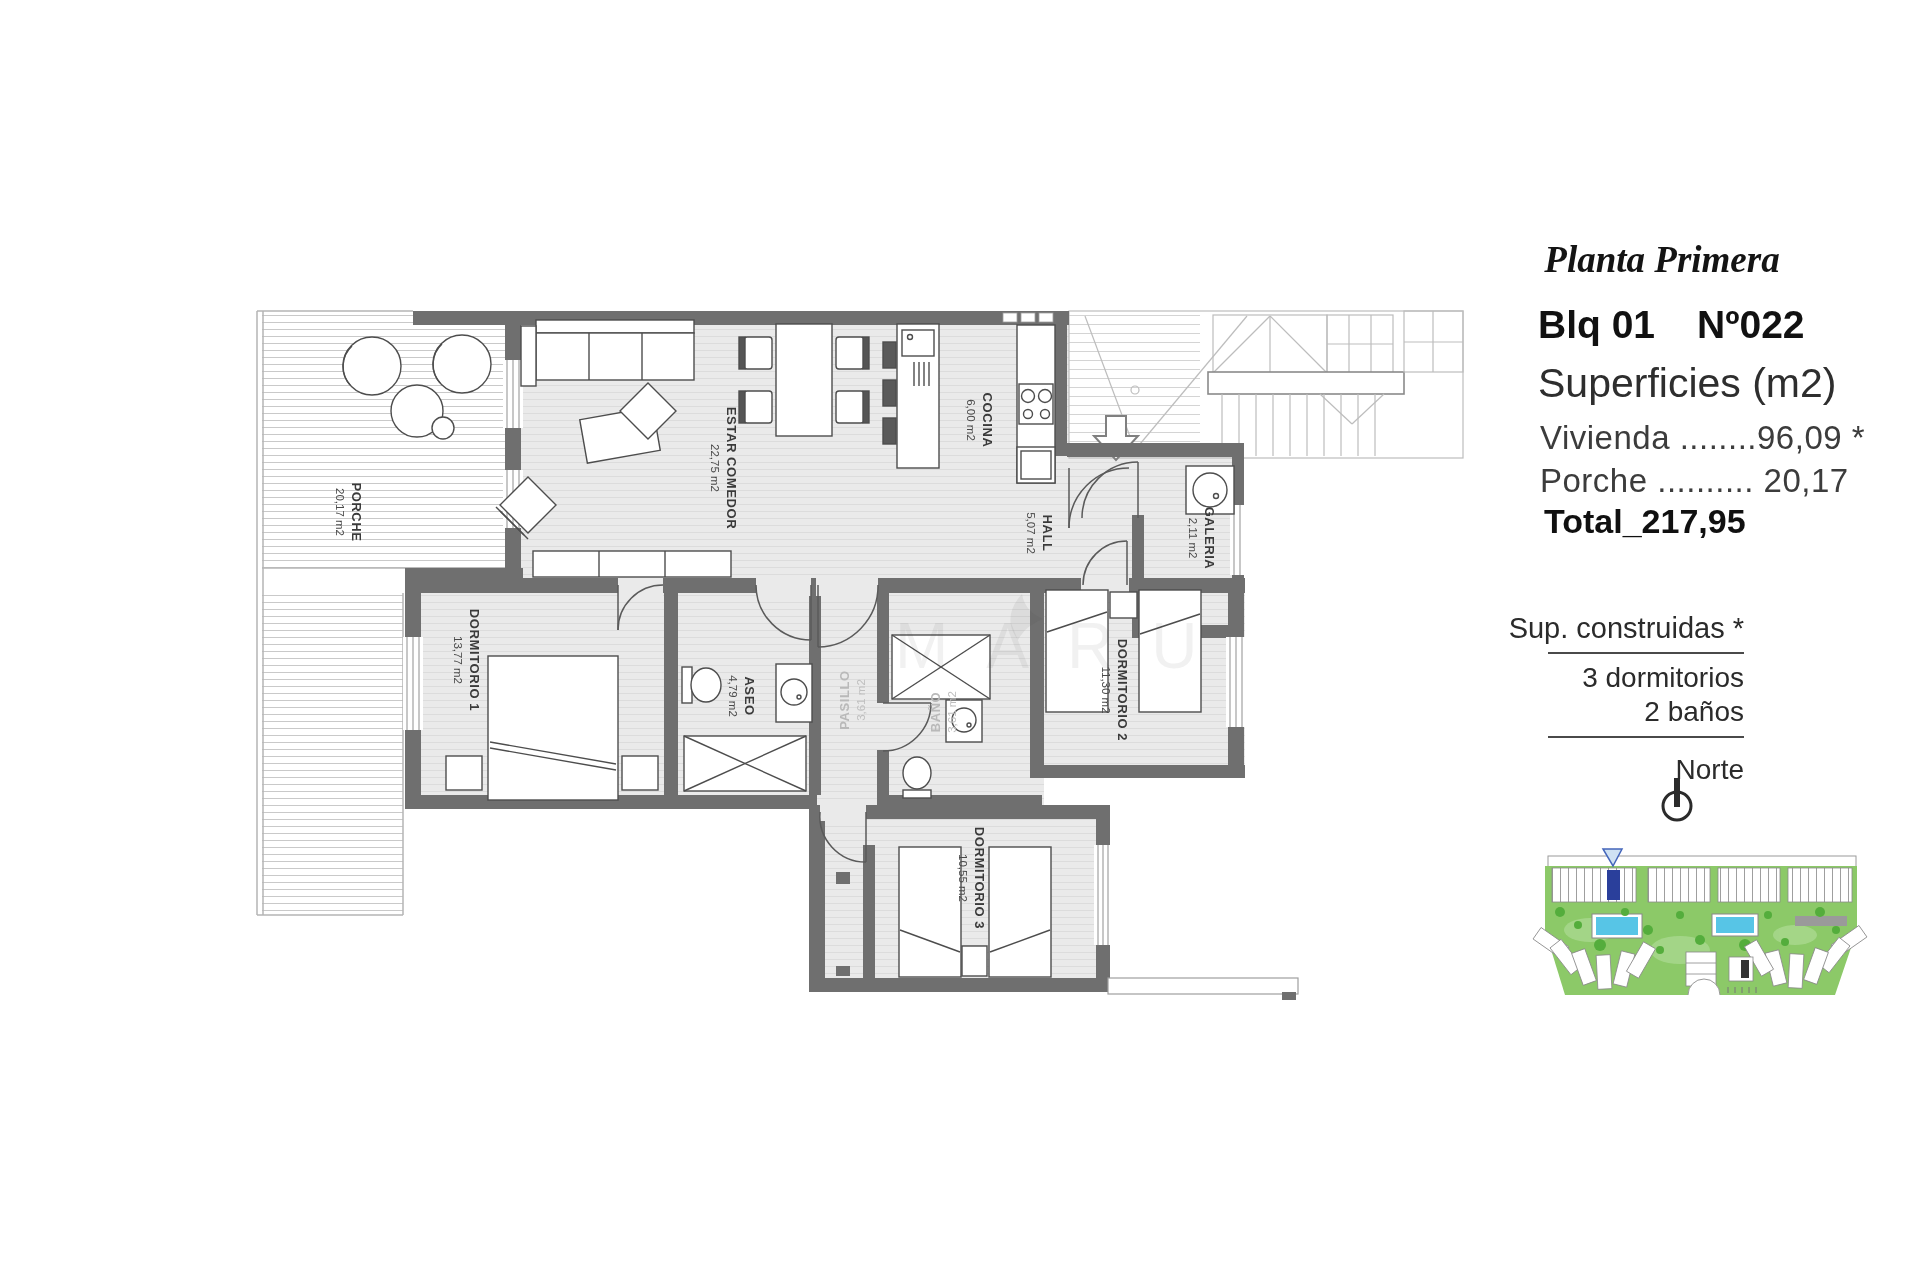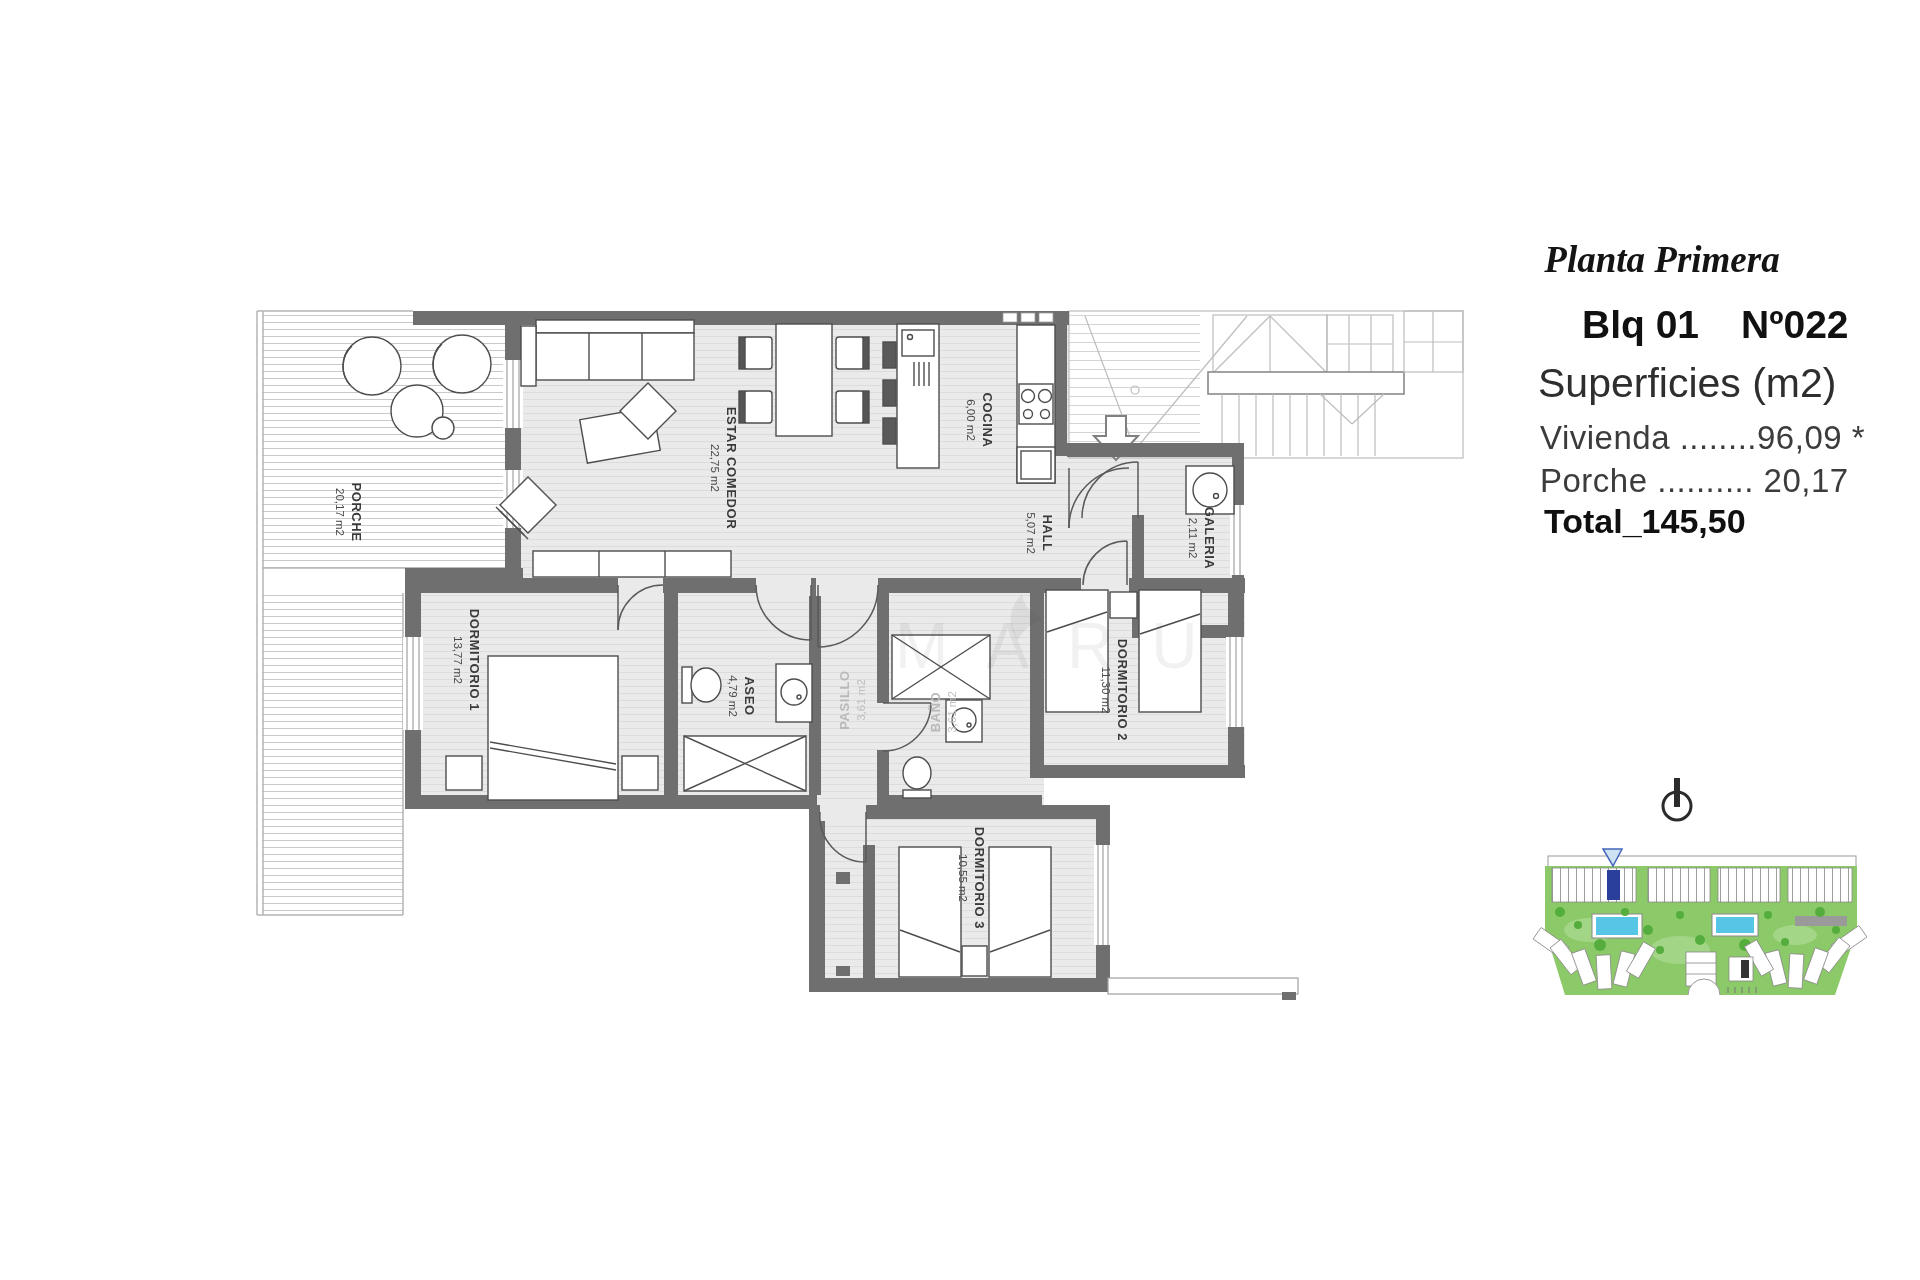--- a/index.html
+++ b/index.html
@@ -1,21 +1,21 @@
 <!DOCTYPE html>
 <html><head>
 <meta charset="utf-8">
 <style>
   html,body{margin:0;padding:0;background:#888;}
   .canvas{position:relative;width:1920px;height:1280px;background:#ffffff;overflow:hidden;
           font-family:"Liberation Sans",sans-serif;}
   .abs{position:absolute;}
   .panel-title{left:1470px;top:238px;width:320px;text-align:center;
     font-family:Liberation Serif, serif;font-style:italic;font-weight:bold;font-size:37px;color:#141414;margin-left:32px;}
-  .blq-row{left:1538px;top:303px;display:flex;gap:42px;font-size:39px;font-weight:bold;color:#111;margin-left:44px;}
+  .blq-row{left:1538px;top:303px;display:flex;gap:42px;font-size:39px;font-weight:bold;color:#111;}
   .superficies{left:1538px;top:360px;font-size:41px;color:#2e2e2e;}
   .area-line{left:1540px;font-size:33px;color:#3c3c3c;letter-spacing:0.5px;}
   .total-row{left:1544px;top:502px;display:flex;font-size:34px;font-weight:bold;color:#101010;}
   .sup-block{left:1400px;top:612px;width:344px;text-align:right;color:#2b2b2b;}
   .sup-heading{font-size:29px;}
   .rule{margin:7px 0 7px auto;width:196px;height:2px;background:#4a4a4a;}
   .dorm-line{font-size:28px;line-height:34px;}
   .norte{margin-top:16px;font-size:28px;}
   svg text{font-family:"Liberation Sans",sans-serif;}
   .room-name{font-size:13px;font-weight:bold;fill:#3a3a3a;letter-spacing:0.6px;}
@@ -410,23 +410,31 @@
     <span>Blq 01</span>
     <span>Nº022</span>
   </div>
 
   <div class="abs superficies">Superficies (m2)</div>
   <div class="abs area-line" style="top:419px">Vivienda ........96,09 *</div>
   <div class="abs area-line" style="top:462px">Porche .......... 20,17</div>
 
   <div class="abs total-row">
     <span>Total_</span>
-    <span>145,50</span>
+    <span>217,95</span>
   </div>
 
+  <div class="abs sup-block">
+    <div class="sup-heading">Sup. construidas *</div>
+    <div class="rule"></div>
+    <div class="dorm-line">3 dormitorios</div>
+    <div class="dorm-line">2 baños</div>
+    <div class="rule"></div>
+    <div class="norte">Norte</div>
+  </div>
 
   <svg class="abs" style="left:1650px;top:774px" width="56" height="56" viewBox="0 0 56 56">
     <circle cx="27" cy="32" r="14" fill="#ffffff" stroke="#2b2b2b" stroke-width="3"></circle>
     <rect x="24" y="4" width="6" height="29" fill="#2b2b2b"></rect>
   </svg>
 
   <svg class="abs" style="left:1530px;top:840px" width="345" height="170" viewBox="1530 840 345 170">
     <rect x="1548" y="856" width="308" height="11" fill="#ffffff" stroke="#9a9a9a" stroke-width="1"></rect>
     <polygon points="1545,866 1857,866 1857,930 1835,995 1565,995 1545,930" fill="#8cc968"></polygon>
     <g fill="#a8d88d" opacity="0.85">

